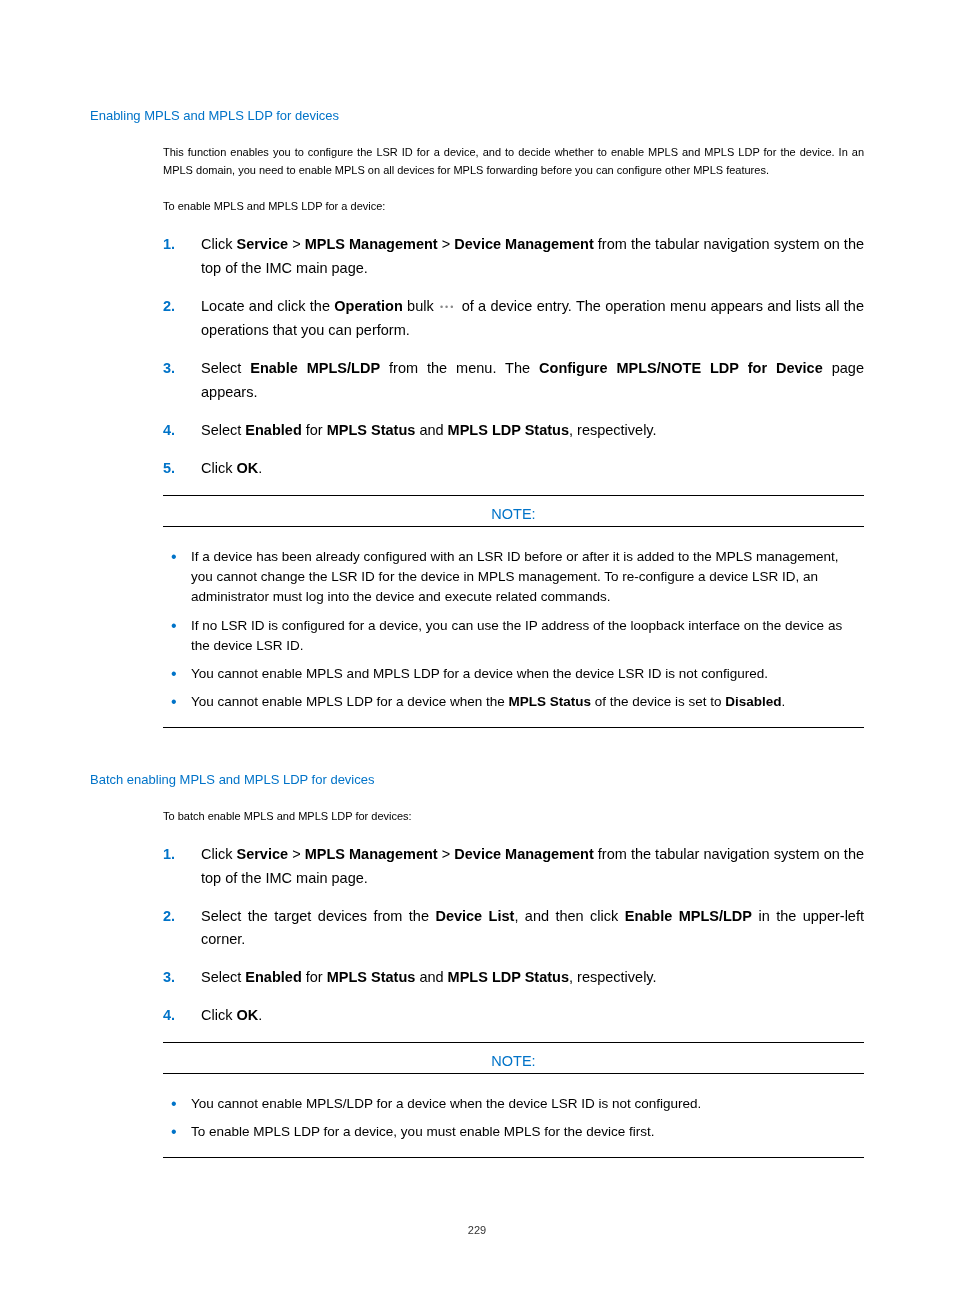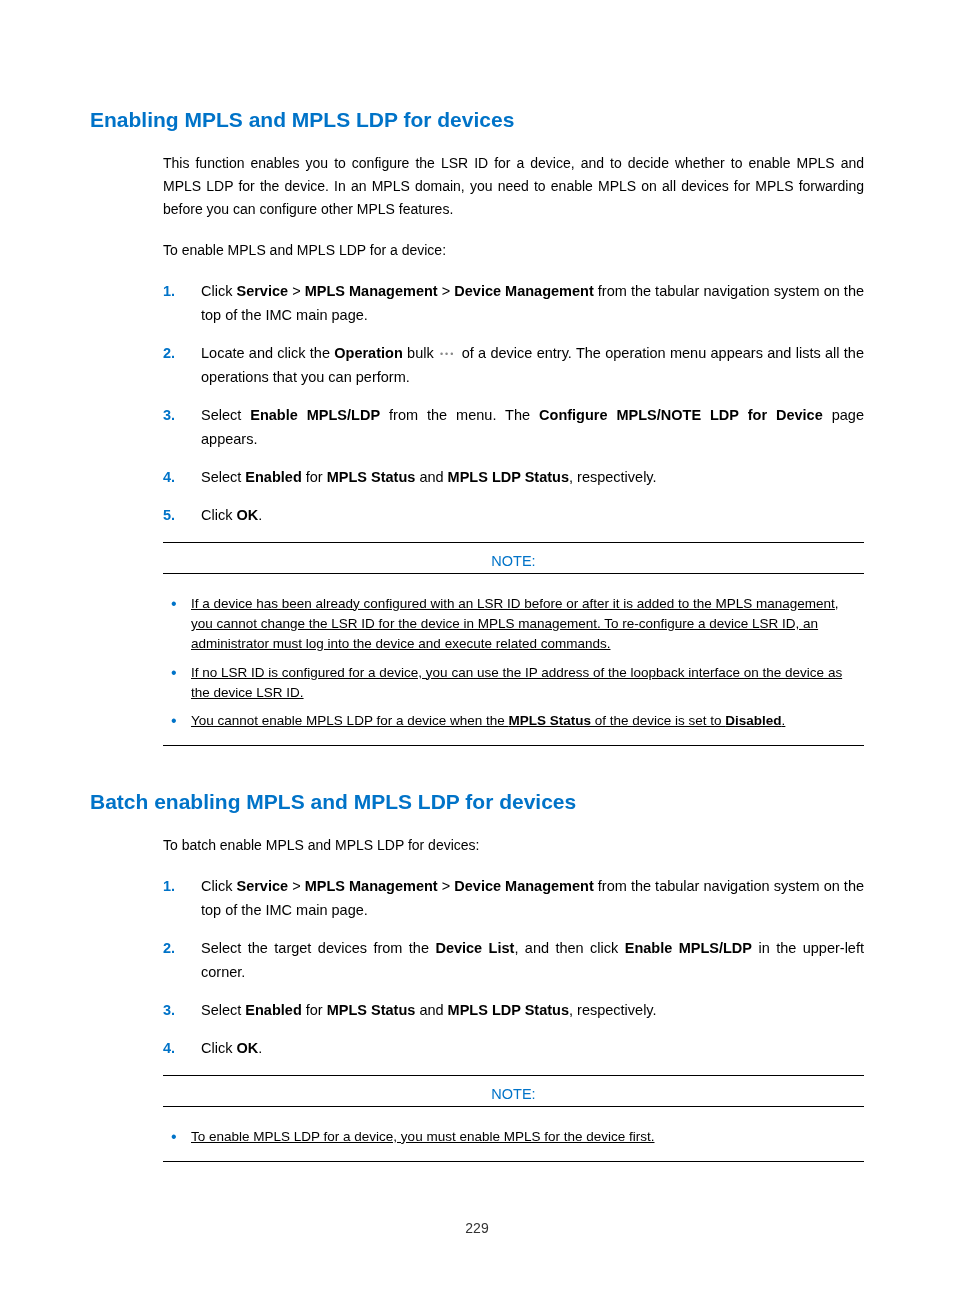--- a/index.html
+++ b/index.html
@@ -17,32 +17,32 @@
     font-family: "Helvetica Neue", Helvetica, Arial, sans-serif;
     color: #000;
     position: relative;
   }
   .page-number {
     position: absolute;
     bottom: 60px;
     width: 100%;
     left: 0;
     text-align: center;
-    font-size: 14px;
+    font-size: 11px;
     color: #333;
   }
   .section-heading {
     color: #0073c8;
-    font-weight: 700;
-    font-size: 21px;
+    font-weight: 400;
+    font-size: 13px;
     margin: 0 0 20px 0;
   }
   .body-text {
     margin: 0 0 18px 73px;
-    font-size: 14px;
+    font-size: 11px;
     line-height: 1.65;
     text-align: justify;
   }
   .ol {
     margin: 0 0 10px 73px;
     padding: 0;
     list-style: none;
     counter-reset: item;
   }
   .ol > li {
@@ -72,21 +72,20 @@
     padding: 4px 0 4px 0;
     display: block;
     border-bottom: 1px solid #000;
     margin-bottom: 20px;
     text-align: center;
   }
   .note-ul {
     list-style: none;
     padding: 0;
     margin: 0 0 4px 0;
-    text-decoration: underline;
   }
   .note-ul > li {
     position: relative;
     padding-left: 28px;
     margin-bottom: 8px;
     font-size: 13.5px;
     line-height: 1.5;
   }
   .note-ul > li::before {
     content: "•";
@@ -140,20 +139,21 @@
       <span class="num">5.</span>
       <span>Click </span><b>OK</b><span>.</span>
     </li>
   </ol>
 
   <div class="note-box">
     <span class="note-label">NOTE:</span>
     <ul class="note-ul">
       <li>If a device has been already configured with an LSR ID before or after it is added to the MPLS management, you cannot change the LSR ID for the device in MPLS management. To re-configure a device LSR ID, an administrator must log into the device and execute related commands.</li>
       <li>If no LSR ID is configured for a device, you can use the IP address of the loopback interface on the device as the device LSR ID.</li>
+      <li>You cannot enable MPLS and MPLS LDP for a device when the device LSR ID is not configured.</li>
       <li>
         <span>You cannot enable MPLS LDP for a device when the </span><b>MPLS Status</b><span> of the device is set to </span><b>Disabled</b><span>.</span>
       </li>
     </ul>
   </div>
 
   <h3 class="section-heading section2">Batch enabling MPLS and MPLS LDP for devices</h3>
 
   <p class="body-text">To batch enable MPLS and MPLS LDP for devices:</p>
 
@@ -172,18 +172,19 @@
     </li>
     <li>
       <span class="num">4.</span>
       <span>Click </span><b>OK</b><span>.</span>
     </li>
   </ol>
 
   <div class="note-box">
     <span class="note-label">NOTE:</span>
     <ul class="note-ul">
+      <li>You cannot enable MPLS/LDP for a device when the device LSR ID is not configured.</li>
       <li>To enable MPLS LDP for a device, you must enable MPLS for the device first.</li>
     </ul>
   </div>
 
   <div class="page-number">229</div>
 </div>
 
 </body></html>

